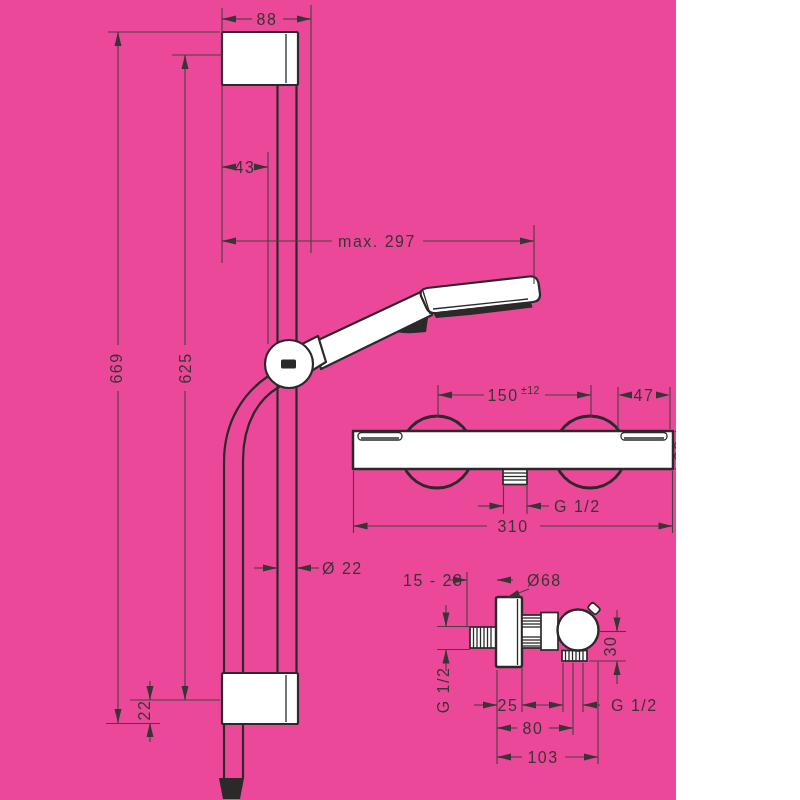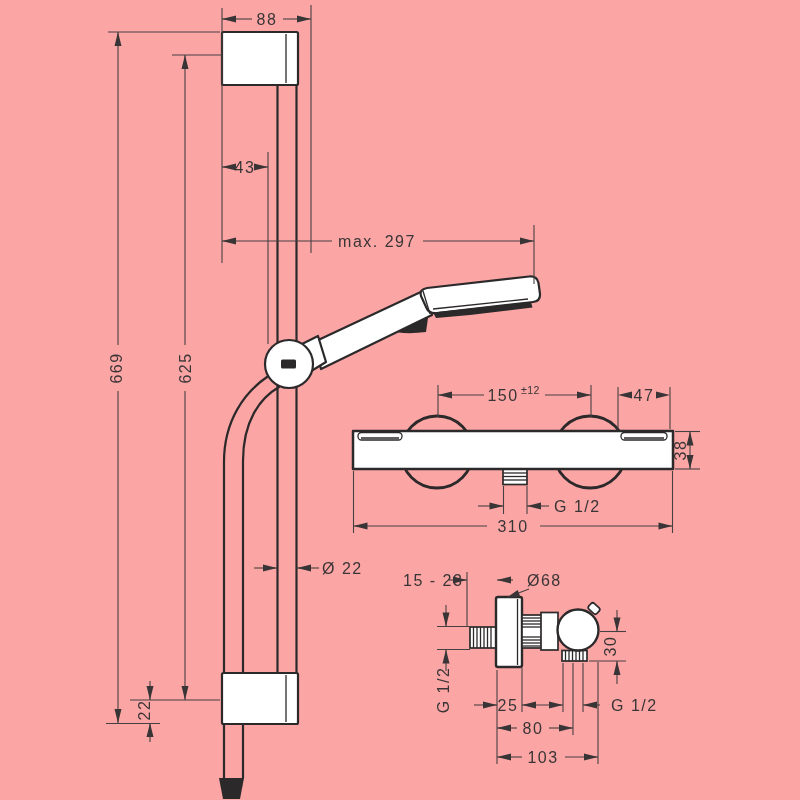--- a/index.html
+++ b/index.html
@@ -1,16 +1,16 @@
 <!DOCTYPE html>
 <html><head>
 <meta charset="utf-8">
 <style>
   html,body{margin:0;padding:0;background:#ffffff;}
-  .frame{position:relative;width:800px;height:800px;background:#fca5a5;overflow:hidden;}
+  .frame{position:relative;width:676px;height:800px;background:#ec4899;overflow:hidden;}
   svg{position:absolute;left:0;top:0;}
   .obj{stroke:#2c292a;fill:none;stroke-width:2.2;stroke-linejoin:round;stroke-linecap:round;}
   .objf{stroke:#2c292a;fill:#ffffff;stroke-width:2.2;stroke-linejoin:round;}
   .obj-thin{stroke:#2c292a;fill:none;stroke-width:1.3;}
   .obj-med{stroke:#2c292a;fill:#ffffff;stroke-width:1.7;}
   .dk{fill:#2c292a;stroke:none;}
   .dim{stroke:#454142;stroke-width:1.1;fill:none;}
   .arr{fill:#393536;stroke:none;}
   text{font-family:"Liberation Sans",sans-serif;fill:#393536;font-size:16px;letter-spacing:1.5px;}
   .sup{font-size:10.5px;letter-spacing:.5px;}

